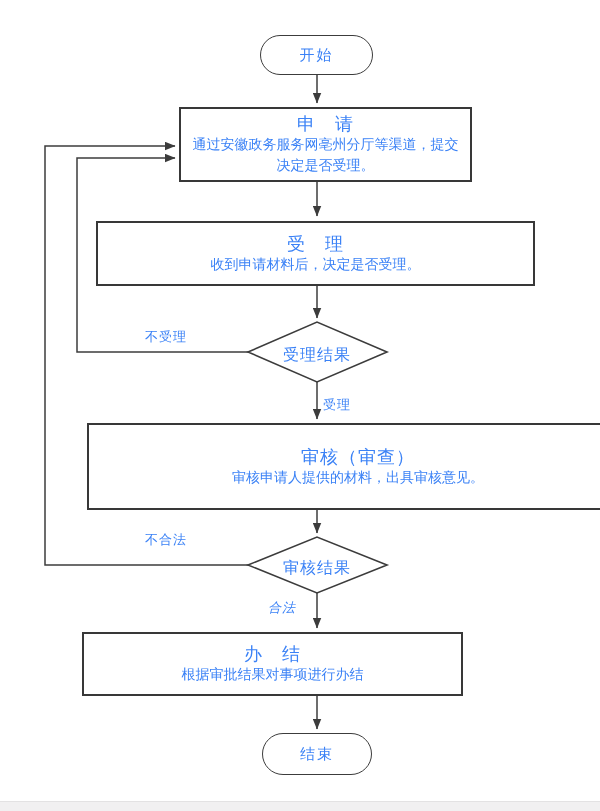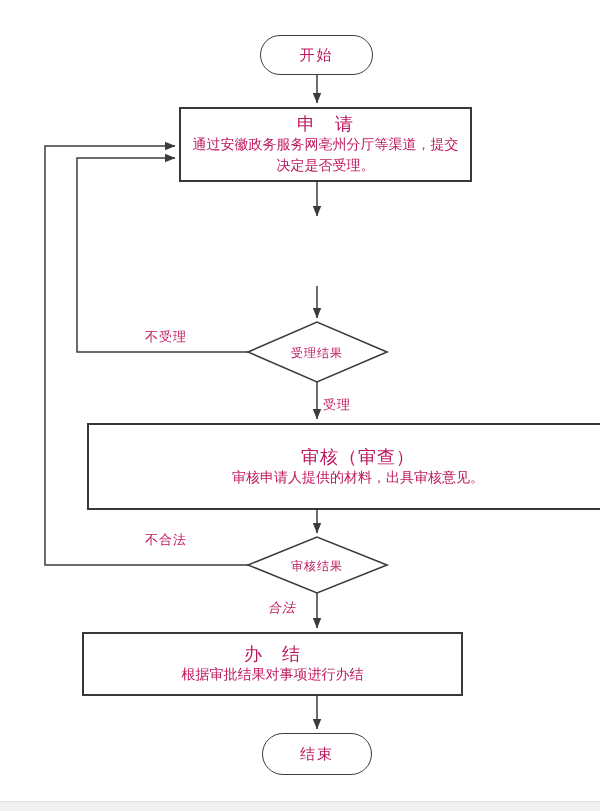--- a/index.html
+++ b/index.html
@@ -3,21 +3,21 @@
 <meta charset="utf-8">
 <style>
   html, body { margin: 0; padding: 0; background: #ffffff; }
   .stage {
     position: relative;
     width: 600px;
     height: 811px;
     background: #ffffff;
     overflow: hidden;
     font-family: "DejaVu Sans", "Liberation Sans", sans-serif;
-    color: #be185d;
+    color: #3b82f6;
   }
   .connectors {
     position: absolute;
     left: 0; top: 0;
     width: 600px; height: 811px;
     pointer-events: none;
   }
   .node {
     position: absolute;
     box-sizing: border-box;
@@ -35,21 +35,21 @@
   }
   .rect {
     border: 2px solid #383838;
     font-size: 14px;
     line-height: 21px;
   }
   .rect .title { font-size: 18px; letter-spacing: 1px; }
   .rect .body  { white-space: pre-line; }
   .diamond-label {
     position: absolute;
-    font-size: 12px;
+    font-size: 16px;
     text-align: center;
     letter-spacing: 1px;
   }
   .edge-label {
     position: absolute;
     font-size: 13px;
     letter-spacing: 1px;
     background: transparent;
   }
   .footer-strip {
@@ -91,20 +91,24 @@
   <div class="node stadium" style="left:260px; top:35px; width:113px; height:40px; border-radius:20px;">
     <span>开始</span>
   </div>
 
   <div class="node rect" style="left:179px; top:107px; width:293px; height:75px; padding:2px 9px;">
     <div class="title">申　请</div>
     <div class="body">通过安徽政务服务网亳州分厅等渠道，提交
 决定是否受理。</div>
   </div>
 
+  <div class="node rect" style="left:96px; top:221px; width:439px; height:65px; padding:2px 10px;">
+    <div class="title">受　理</div>
+    <div class="body">收到申请材料后，决定是否受理。</div>
+  </div>
 
   <div class="diamond-label" style="left:267px; top:345px; width:100px;">受理结果</div>
 
   <div class="node rect" style="left:87px; top:423px; width:542px; height:87px; padding:2px 10px;">
     <div class="title">审核（审查）</div>
     <div class="body">审核申请人提供的材料，出具审核意见。</div>
   </div>
 
   <div class="diamond-label" style="left:267px; top:558px; width:100px;">审核结果</div>
 

